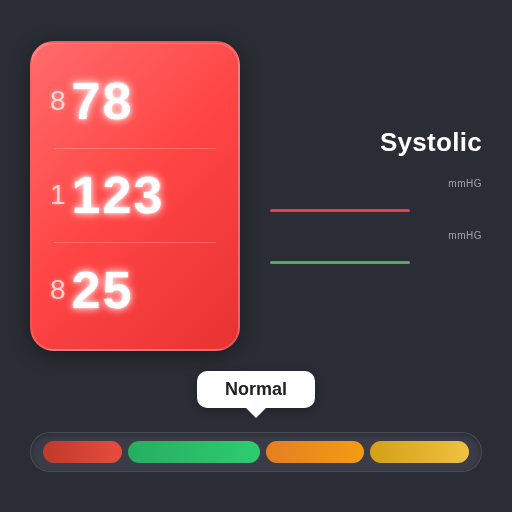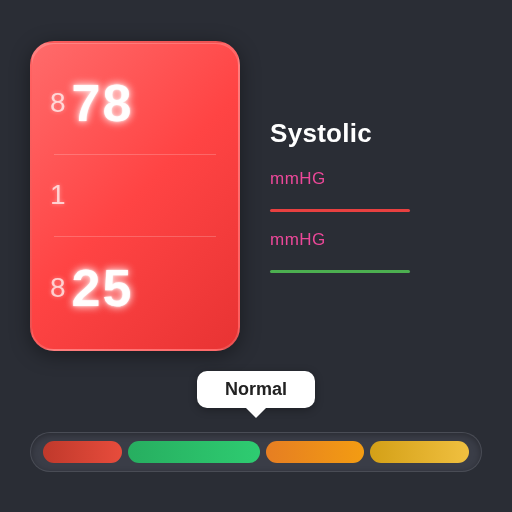--- a/index.html
+++ b/index.html
@@ -76,32 +76,33 @@
       display: flex;
       flex-direction: column;
       gap: 18px;
       flex: 1;
     }
 
     .info-item {
       display: flex;
       flex-direction: column;
       gap: 20px;
+      text-align: right;
     }
 
     .info-label {
       font-size: 26px;
       font-weight: bold;
       color: #ffffff;
       letter-spacing: 0.3px;
     }
 
     .info-unit {
-      font-size: 17px;
-      color: #ec4899;
+      font-size: 10px;
+      color: #a3a3a3;
       letter-spacing: 0.5px;
     }
 
     .info-bar {
       height: 3px;
       border-radius: 2px;
       width: 140px;
     }
 
     .bar-red { background: #e84040; }
@@ -175,20 +176,21 @@
   <div class="monitor-display">
 
     <div class="digit-row">
       <span class="seg-small">8</span>
       <span class="seg-display">78</span>
     </div>
     <div class="row-divider"></div>
 
     <div class="digit-row">
       <span class="seg-small">1</span>
+      <span class="seg-display">123</span>
     </div>
     <div class="row-divider"></div>
 
     <div class="digit-row">
       <span class="seg-small">8</span>
       <span class="seg-display">25</span>
     </div>
   </div>
 
   <div class="info-panel">

